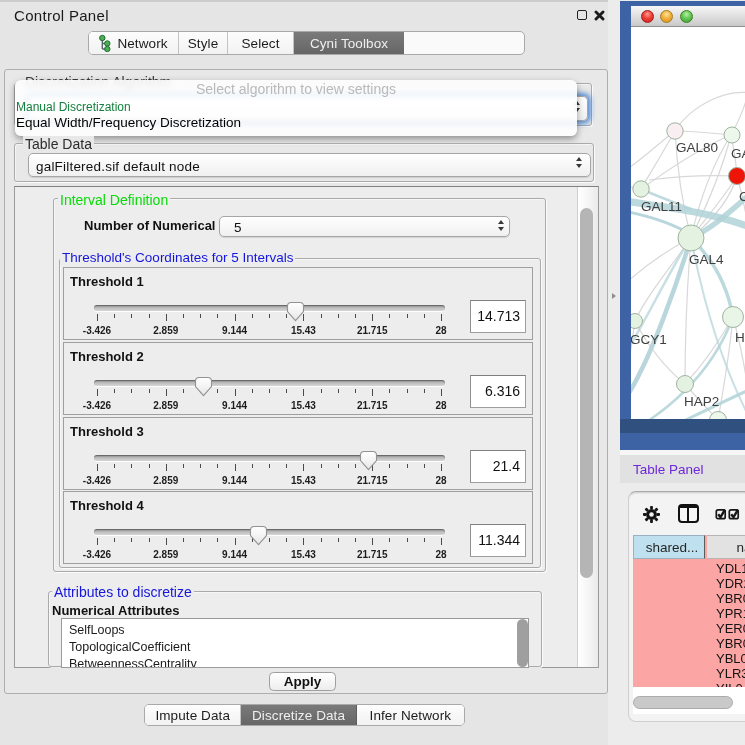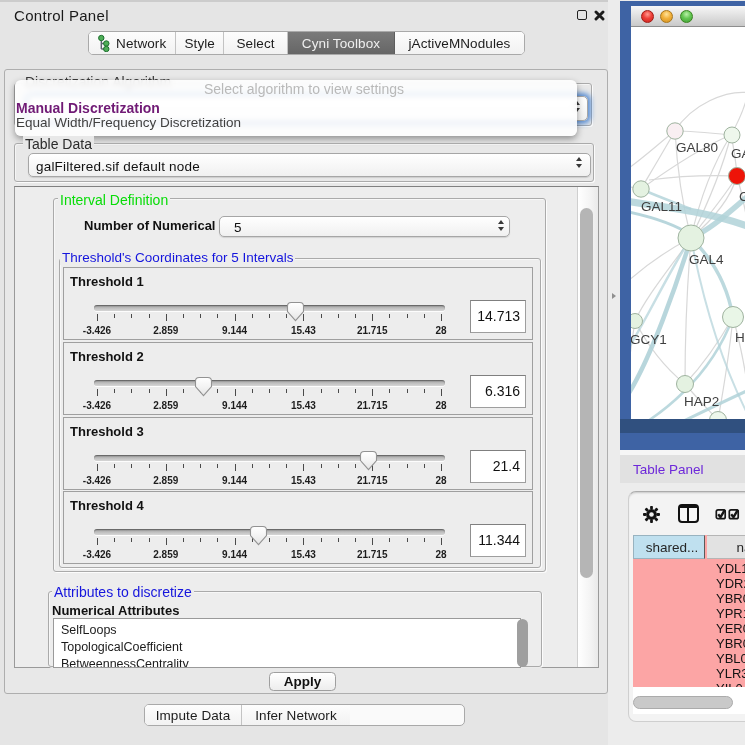--- a/index.html
+++ b/index.html
@@ -40,37 +40,36 @@
     <svg width="12" height="18" viewBox="0 0 12 18" style="margin-right:6px;">
         <path d="M3.3,5 L3.3,15 M3.3,9.5 L7.5,9.5 M3.3,15 L7.5,15" stroke="#5d6370" stroke-width="1.4" fill="none"></path>
         <circle cx="3.3" cy="4" r="2.7" fill="#4fae58" stroke="#1e7030" stroke-width="1"></circle>
         <circle cx="8.3" cy="9.5" r="2.7" fill="#4fae58" stroke="#1e7030" stroke-width="1"></circle>
         <circle cx="8.3" cy="15" r="2.7" fill="#4fae58" stroke="#1e7030" stroke-width="1"></circle>
       </svg>
     Network</div>
   <div class="it" style="width:49px;">Style</div>
   <div class="it" style="width:66px;">Select</div>
   <div class="it sel" style="width:110px;">Cyni Toolbox</div>
-  <div class="it" style="width:133px;">jActiveMNodules</div>
 </div>
 
 <div class="abs" style="left:4px;top:69px;width:604px;height:625px;background:#e8e8e8;border:1px solid #aeaeae;border-radius:3px;"></div>
 
 <div class="groupbox" style="left:14px;top:83px;width:578px;height:43px;"></div>
 <div class="gtitle" style="left:23px;top:74px;color:#3a3a3a;background:#e8e8e8;">Discretization Algorithm</div>
 <div class="combo" style="left:28px;top:96px;width:560px;height:25px;box-shadow:0 0 5px 2.5px rgba(70,130,210,0.85);"></div>
 <div class="updn" style="left:574px;top:101px;">
     <div class="u"></div>
     <div class="d"></div>
   </div>
 
 <div class="abs" style="left:15px;top:80px;width:562px;height:56px;background:rgba(255,255,255,0.87);backdrop-filter:blur(2.5px);border-radius:6px;box-shadow:0 3px 7px rgba(0,0,0,0.38);"></div>
-<div class="abs" style="left:15px;top:81px;width:562px;height:13px;font-size:14px;color:#b9b9b9;text-align:center;margin-left:8px;">Select algorithm to view settings</div>
-<div class="abs" style="left:16px;top:100px;font-size:14px;font-weight:bold;color:#701a75;">Manual Discretization</div>
-<div class="abs" style="left:16px;top:115px;font-size:13.5px;color:#404040;">Equal Width/Frequency Discretization</div>
+<div class="abs" style="left:15px;top:81px;width:562px;height:13px;font-size:14px;color:#b9b9b9;text-align:center;">Select algorithm to view settings</div>
+<div class="abs" style="left:16px;top:100px;font-size:12px;font-weight:normal;color:#15803d;">Manual Discretization</div>
+<div class="abs" style="left:16px;top:115px;font-size:13.5px;color:#000000;">Equal Width/Frequency Discretization</div>
 
 <div class="groupbox" style="left:14px;top:143px;width:580px;height:39px;"></div>
 <div class="gtitle" style="left:23px;top:136px;color:#2c2c2c;background:#e8e8e8;">Table Data</div>
 <div class="combo" style="left:28px;top:153px;width:563px;height:24px;">
     <div class="txt">galFiltered.sif default node</div>
   </div>
 <div class="updn" style="left:576px;top:157px;">
     <div class="u"></div>
     <div class="d"></div>
   </div>
@@ -261,29 +260,30 @@
         </linearGradient>
       </defs>
     <path d="M1.5,5.2 Q1.5,1.5 5.2,1.5 L13.8,1.5 Q17.5,1.5 17.5,5.2 L17.5,10.6 L9.5,19.6 L1.5,10.6 Z" fill="url(#thg4)" stroke="#929292" stroke-width="1.1"></path>
     </svg>
     <div class="vfield" style="left:470px;top:524px;">11.344</div>
   </div>
 
 <div class="groupbox" style="left:48px;top:591px;width:494px;height:76px;"></div>
 <div class="gtitle" style="left:52px;top:584px;color:#1515dd;background:#ededed;">Attributes to discretize</div>
 <div class="abs" style="left:52px;top:603px;font-size:13px;font-weight:bold;color:#111;">Numerical Attributes</div>
-<div class="abs" style="left:53px;top:618px;width:468px;height:50px;background:#ffffff;border:1px solid #9a9a9a;overflow:hidden;">
+<div class="abs" style="left:61px;top:618px;width:468px;height:50px;background:#ffffff;border:1px solid #9a9a9a;overflow:hidden;">
   <div style="font-size:12.5px;color:#1b1b1b;padding:3px 0 0 7px;line-height:17px;">SelfLoops<br>TopologicalCoefficient<br>BetweennessCentrality</div>
 </div>
 <div class="abs" style="left:517px;top:619px;width:11px;height:48px;background:#9f9f9f;border-radius:6px;"></div>
 
 <div class="abs" style="left:269px;top:672px;width:67px;height:19px;background:linear-gradient(#ffffff,#ededed);border:1px solid #9f9f9f;border-radius:4.5px;font-size:13.5px;font-weight:bold;color:#111;display:flex;align-items:center;justify-content:center;">Apply</div>
 
 <div class="seg abs" style="left:144px;top:704px;width:321px;height:22px;font-size:13.5px;letter-spacing:0.1px;">
   <div class="it" style="width:97px;">Impute Data</div>
+  <div class="it sel" style="width:116px;">Discretize Data</div>
   <div class="it" style="width:108px;">Infer Network</div>
 </div>
 
 <div class="abs" style="left:608px;top:0px;width:137px;height:745px;background:#ececec;"></div>
 <div class="abs" style="left:612px;top:293px;width:0;height:0;border-top:3.5px solid transparent;border-bottom:3.5px solid transparent;border-left:4.5px solid #8f8f8f;"></div>
 <div class="abs" style="left:620px;top:1px;width:125px;height:449px;background:#3e63a4;"></div>
 <div class="abs" style="left:631px;top:6px;width:114px;height:21px;background:linear-gradient(#f7f7f7,#c9c9c9);border-bottom:1px solid #8e8e8e;"></div>
 <div class="abs" style="left:641px;top:10px;width:13px;height:13px;border-radius:50%;background:radial-gradient(circle at 50% 30%,#ff9a90 0%,#ee4038 45%,#c9221c 100%);border:0.5px solid #a01a15;"></div>
 <div class="abs" style="left:660px;top:10px;width:13px;height:13px;border-radius:50%;background:radial-gradient(circle at 50% 30%,#ffe39a 0%,#f2b13c 45%,#d08f1e 100%);border:0.5px solid #a8761a;"></div>
 <div class="abs" style="left:680px;top:10px;width:13px;height:13px;border-radius:50%;background:radial-gradient(circle at 50% 30%,#b9f0a8 0%,#64c653 45%,#3f9e33 100%);border:0.5px solid #38831f;"></div>

